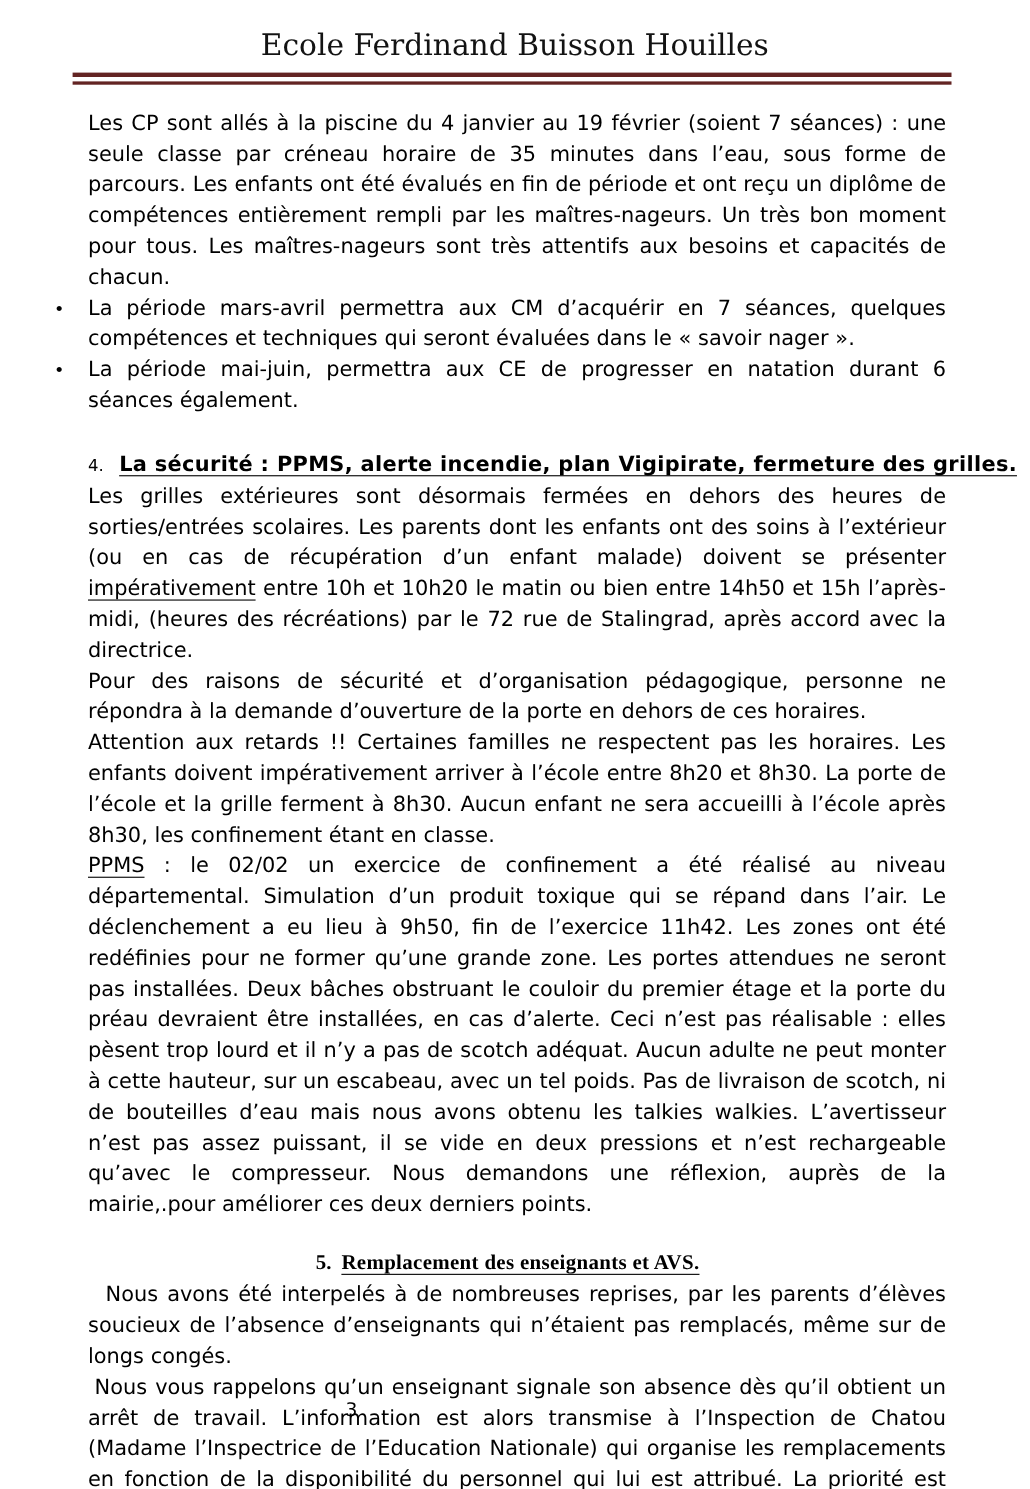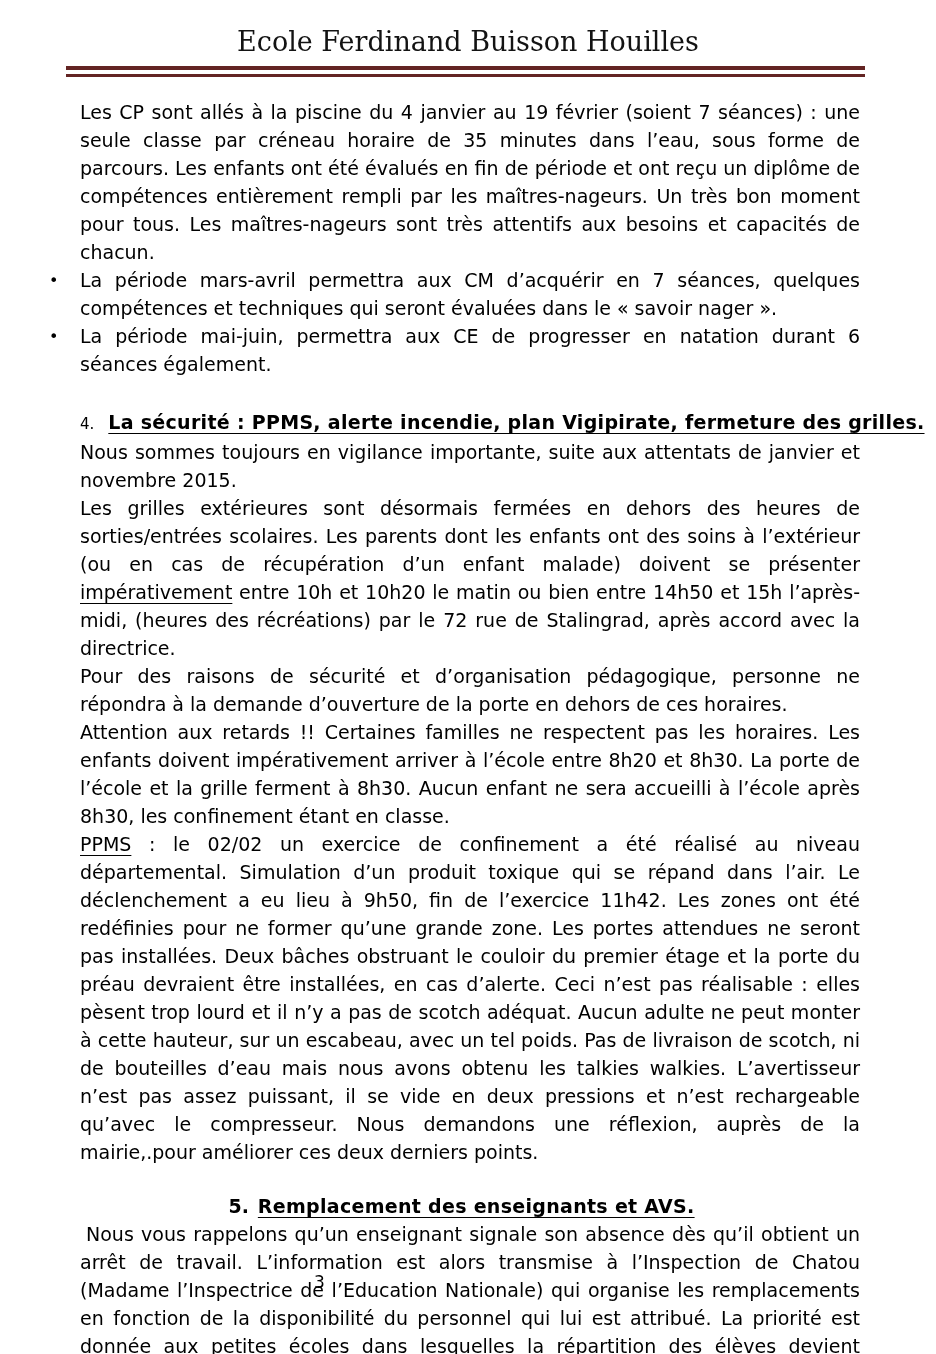--- a/index.html
+++ b/index.html
@@ -71,24 +71,24 @@
       <div class="bullet-item">
         <span class="bullet-dot">•</span>
         <p class="para"><span>La période mars-avril permettra aux CM d’acquérir en 7 séances, quelques compétences et techniques qui seront évaluées dans le « savoir nager ».</span></p>
       </div>
       <div class="bullet-item">
         <span class="bullet-dot">•</span>
         <p class="para"><span>La période mai-juin, permettra aux CE de progresser en natation durant 6 séances également.</span></p>
       </div>
       <div class="spacer" style="height: 30px;"></div>
       <p class="para heading"><span class="heading-number small">4.</span><span class="heading-text">La sécurité : PPMS, alerte incendie, plan Vigipirate, fermeture des grilles.</span></p>
-      <p class="para"><span>Nous sommes toujours en vigilance importante, suite aux attentats de janvier et novembre 2015.</span></p>
       <p class="para"><span>Les grilles extérieures sont désormais fermées en dehors des heures de sorties/entrées scolaires. Les parents dont les enfants ont des soins à l’extérieur (ou en cas de récupération d’un enfant malade) doivent se présenter </span><span class="run-underline">impérativement</span><span> entre 10h et 10h20 le matin ou bien entre 14h50 et 15h l’après-midi, (heures des récréations) par le 72 rue de Stalingrad, après accord avec la directrice.</span></p>
       <p class="para"><span>Pour des raisons de sécurité et d’organisation pédagogique, personne ne répondra à la demande d’ouverture de la porte en dehors de ces horaires.</span></p>
       <p class="para"><span>Attention aux retards !! Certaines familles ne respectent pas les horaires. Les enfants doivent impérativement arriver à l’école entre 8h20 et 8h30. La porte de l’école et la grille ferment à 8h30. Aucun enfant ne sera accueilli à l’école après 8h30, les confinement étant en classe.</span></p>
       <p class="para"><span class="run-bold run-underline">PPMS</span><span> : le 02/02 un exercice de confinement a été réalisé au niveau départemental. Simulation d’un produit toxique qui se répand dans l’air. Le déclenchement a eu lieu à 9h50, fin de l’exercice 11h42. Les zones ont été redéfinies pour ne former qu’une grande zone. Les portes attendues ne seront pas installées. Deux bâches obstruant le couloir du premier étage et la porte du préau devraient être installées, en cas d’alerte. Ceci n’est pas réalisable : elles pèsent trop lourd et il n’y a pas de scotch adéquat. Aucun adulte ne peut monter à cette hauteur, sur un escabeau,  avec un tel poids. Pas de livraison de scotch, ni de bouteilles d’eau mais nous avons obtenu les talkies walkies. L’avertisseur n’est pas assez puissant, il se vide en deux pressions et n’est rechargeable qu’avec le compresseur. Nous demandons une réflexion, auprès de la mairie,.pour améliorer ces deux derniers points.</span></p>
       <div class="spacer" style="height: 26px;"></div>
-      <p class="para heading" style="margin-left: -17px;"><span class="heading-number bold">5.</span><span class="heading-text">Remplacement des enseignants et AVS.</span></p>
+      <p class="para heading" style="margin-left: -17px; font-family: Liberation Serif, serif;"><span class="heading-number bold">5.</span><span class="heading-text">Remplacement des enseignants et AVS.</span></p>
+      <p class="para" style="text-indent: 16px;"><span>Nous avons été interpelés à de nombreuses reprises, par les parents d’élèves soucieux de l’absence d’enseignants qui n’étaient pas remplacés, même sur de longs congés.</span></p>
       <p class="para" style="text-indent: 6px;"><span>Nous vous rappelons qu’un enseignant signale son absence dès qu’il obtient un arrêt de travail. L’information est alors transmise à l’Inspection de Chatou (Madame l’Inspectrice de l’Education Nationale) qui organise les remplacements en fonction de la disponibilité du personnel qui lui est attribué. La priorité est donnée aux petites écoles dans lesquelles la répartition des élèves devient rapidement difficile.</span></p>
     </div>
 
   <div class="page-footer">3</div>
 </div>
 
 </body></html>

